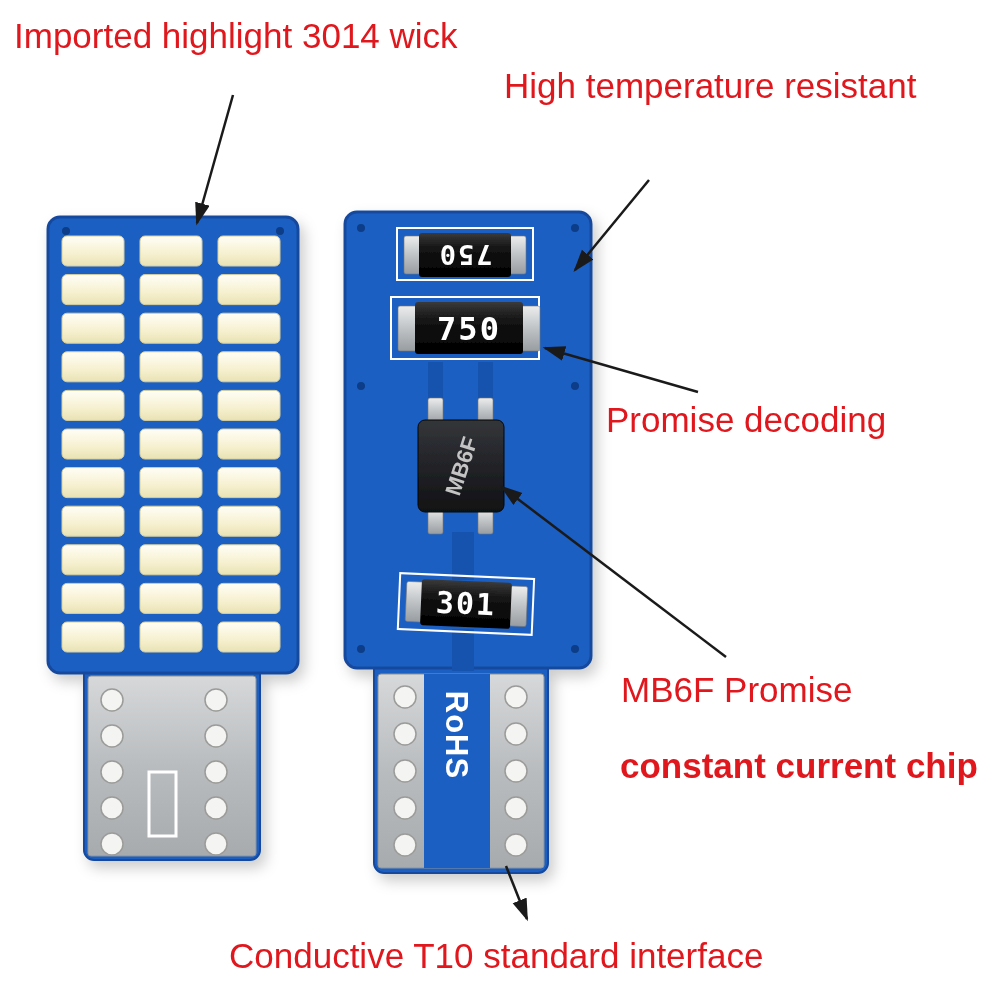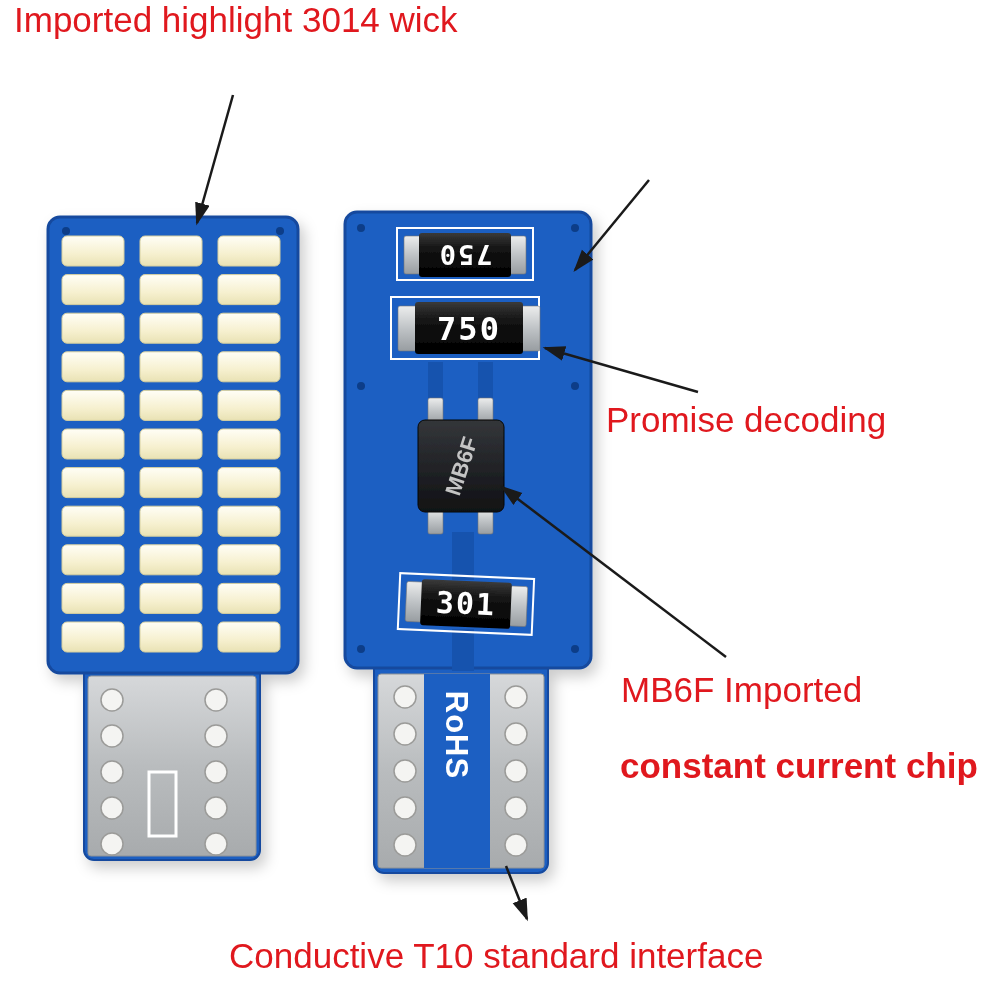--- a/index.html
+++ b/index.html
@@ -174,19 +174,20 @@
 
   <g stroke="#1a1a1a" stroke-width="2.5">
     <line x1="233" y1="95" x2="197" y2="223" marker-end="url(#ah)"></line>
     <line x1="649" y1="180" x2="575" y2="270" marker-end="url(#ah)"></line>
     <line x1="698" y1="392" x2="545" y2="348" marker-end="url(#ah)"></line>
     <line x1="726" y1="657" x2="502" y2="487" marker-end="url(#ah)"></line>
     <line x1="506" y1="866" x2="527" y2="919" marker-end="url(#ah)"></line>
   </g>
 </svg>
 
-<div class="label" style="left:14px;  top:0;">Imported highlight 3014 wick</div>
+<div class="label" style="left:14px;  top:16px;">Imported highlight 3014 wick</div>
+<div class="label" style="left:504px; top:66px;">High temperature resistant</div>
 <div class="label" style="left:606px; top:400px;">Promise decoding</div>
-<div class="label" style="left:621px; top:670px;">MB6F Imported</div>
+<div class="label" style="left:621px; top:670px;">MB6F Promise</div>
 <div class="label" style="left:620px; top:746px;font-weight:bold;">constant current chip</div>
 <div class="label" style="left:229px; top:936px;">Conductive T10 standard interface</div>
 
 </div>
 
 </body></html>

